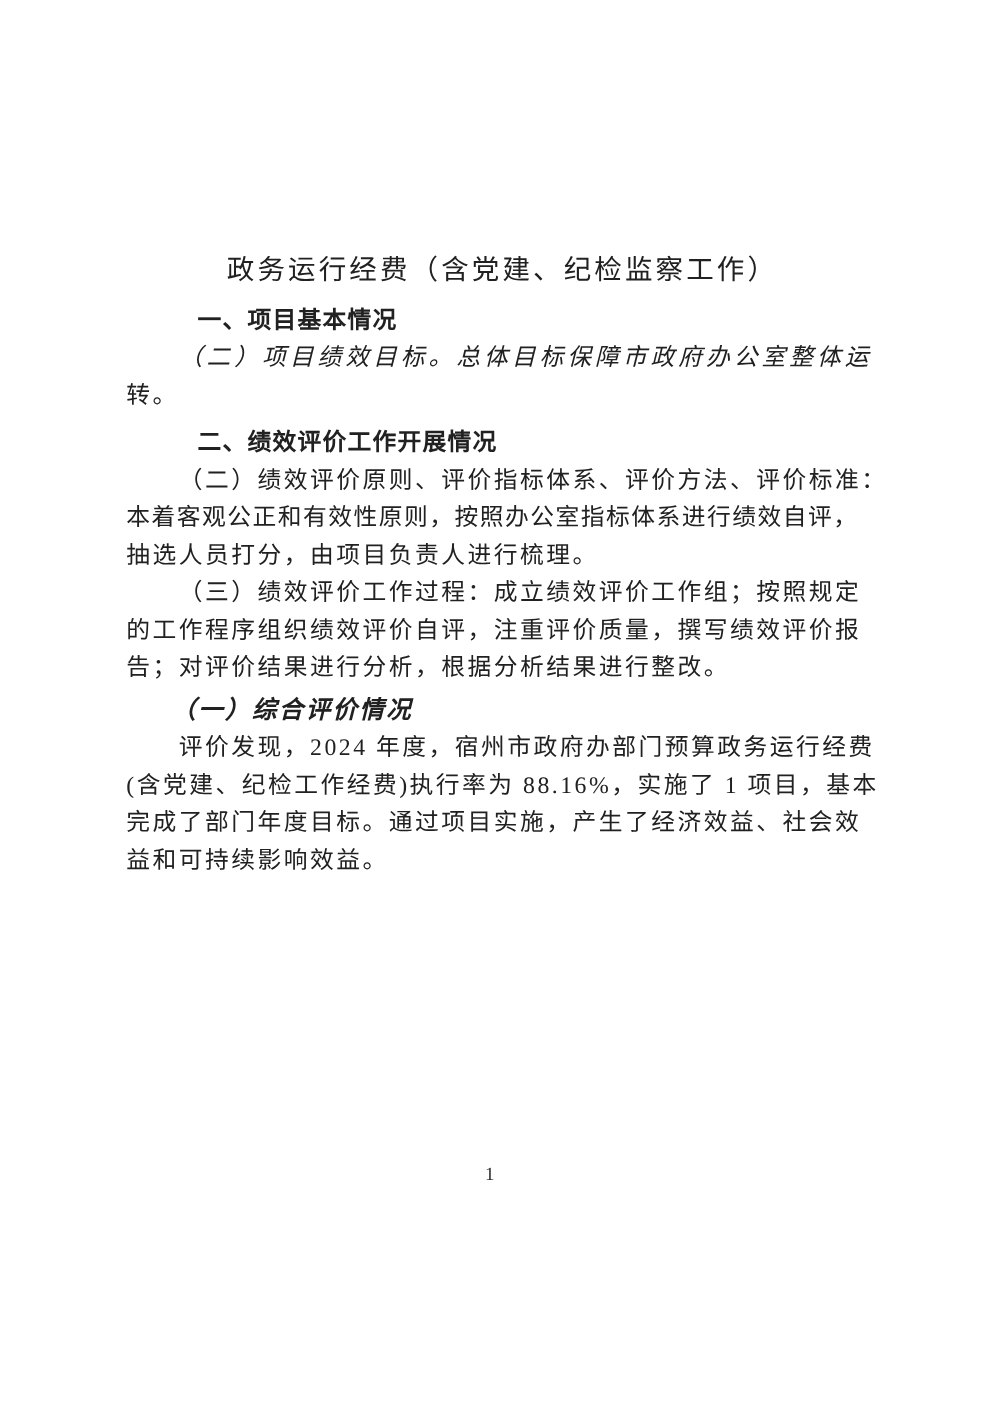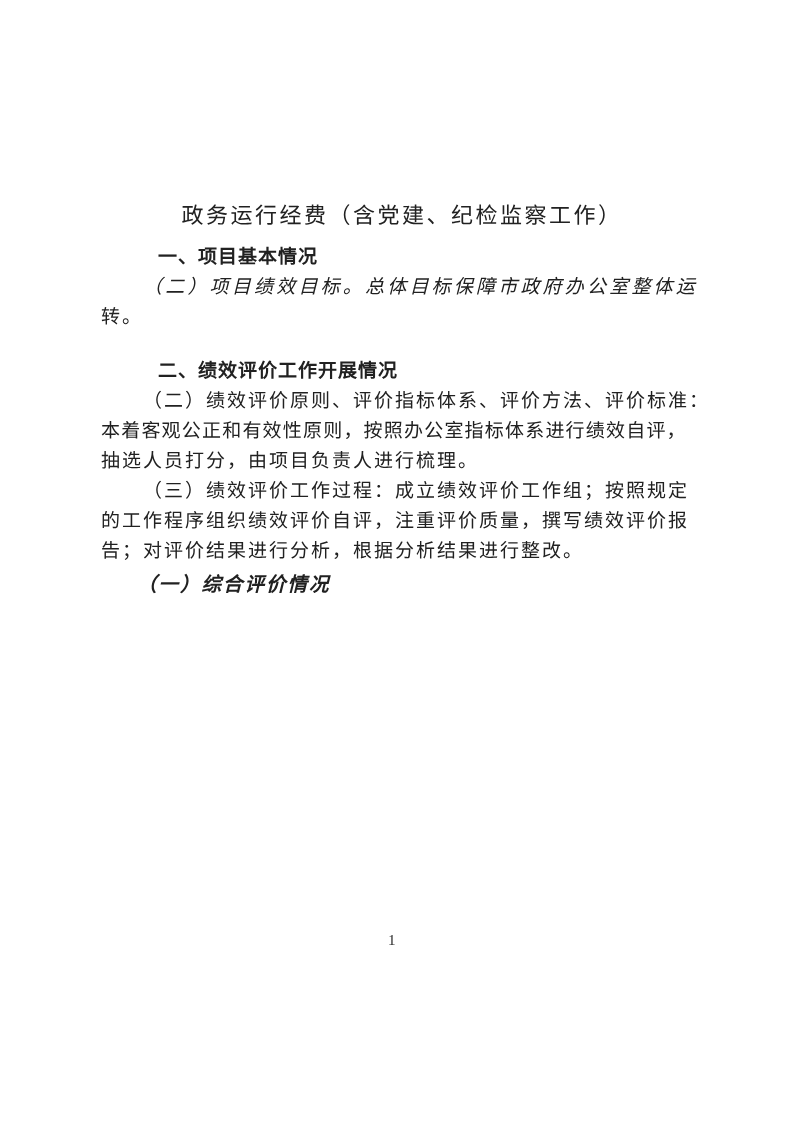--- a/index.html
+++ b/index.html
@@ -31,21 +31,21 @@
     padding-left: 10px;
     white-space: nowrap;
   }
   .sec-heading {
     font-family: "Liberation Sans", "DejaVu Sans", sans-serif;
     font-weight: bold;
     font-size: 19px;
     line-height: 30px;
     letter-spacing: 1px;
     padding-left: 57px;
-    margin-top: 24px;
+    margin-top: 8px;
     white-space: nowrap;
   }
   .sec-heading.first {
     margin-top: 8px;
   }
   .sub-heading {
     font-family: "Liberation Serif", "DejaVu Serif", serif;
     font-weight: bold;
     font-size: 19.5px;
     line-height: 30px;
@@ -121,20 +121,26 @@
 
     <div>
       <div class="line indent">（三）绩效评价工作过程：成立绩效评价工作组；按照规定</div>
       <div class="line">的工作程序组织绩效评价自评，注重评价质量，撰写绩效评价报</div>
       <div class="line">告；对评价结果进行分析，根据分析结果进行整改。</div>
     </div>
 
 
     <div class="sub-heading">（一）综合评价情况</div>
 
+    <div>
+      <div class="line indent">评价发现，2024 年度，宿州市政府办部门预算政务运行经费</div>
+      <div class="line">(含党建、纪检工作经费)执行率为 88.16%，实施了 1 项目，基本</div>
+      <div class="line">完成了部门年度目标。通过项目实施，产生了经济效益、社会效</div>
+      <div class="line">益和可持续影响效益。</div>
+    </div>
 
   </div>
 
   <div class="footnote-number">1</div>
 
   <div class="page-number">– 72 –</div>
 
 </div>
 
 </body></html>

